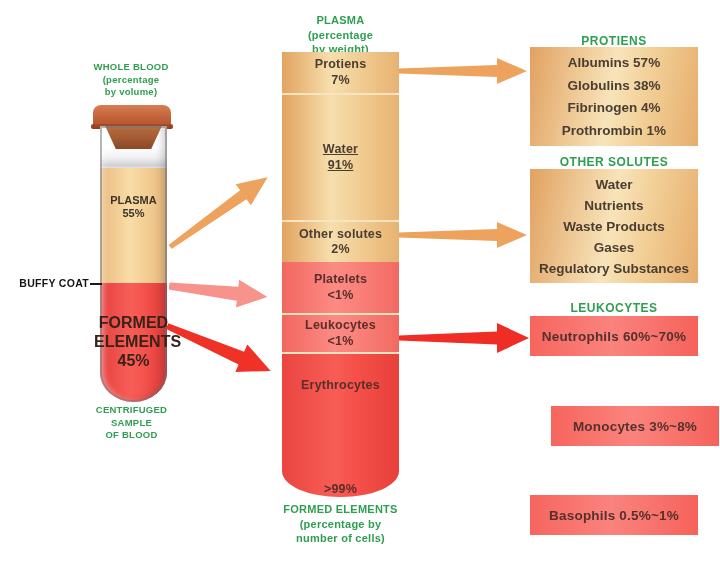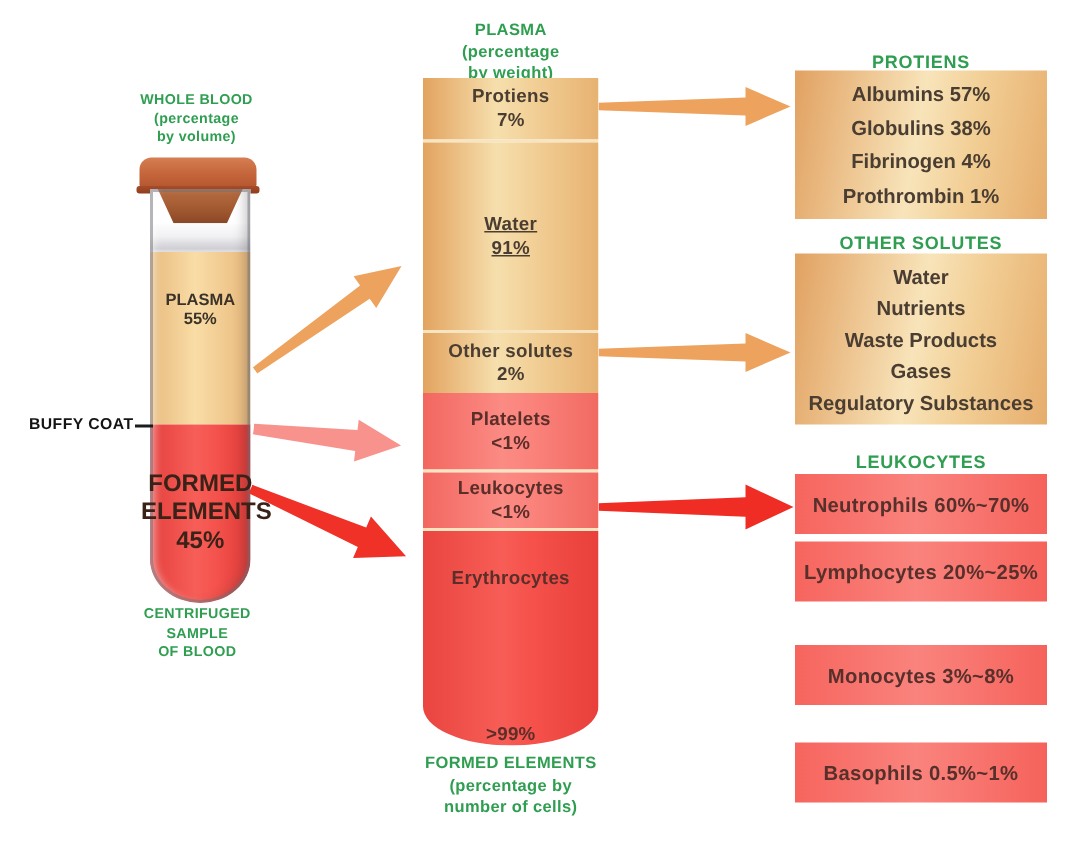--- a/index.html
+++ b/index.html
@@ -150,22 +150,21 @@
   <div class="panel" style="top:169px;height:114px;padding-top:5px;box-sizing:border-box;">
     <div class="line" style="line-height:21px;">Water</div>
     <div class="line" style="line-height:21px;">Nutrients</div>
     <div class="line" style="line-height:21px;">Waste Products</div>
     <div class="line" style="line-height:21px;">Gases</div>
     <div class="line" style="line-height:21px;">Regulatory Substances</div>
   </div>
 
   <div class="ptitle" style="top:301px;">LEUKOCYTES</div>
   <div class="rbox" style="top:316px;">Neutrophils 60%~70%</div>
-  <div class="rbox" style="top:361px;">Lymphocytes 20%~25%</div>
-  <div class="rbox" style="top:430px;">Monocytes 3%~8%</div>
+  <div class="rbox" style="top:406px;margin-left:21px;">Monocytes 3%~8%</div>
   <div class="rbox" style="top:495px;">Basophils 0.5%~1%</div>
 
   <svg class="arr" style="left:170px;top:229px;transform:rotate(-35.5deg);transform-origin:0 18px;" width="121" height="36">
     <polygon points="0,15.5 90,12.5 90,5 120,18 90,31 90,23.5 0,20.5" fill="#eda25d"></polygon>
   </svg>
   <svg class="arr" style="left:169px;top:268px;transform:rotate(6.4deg);transform-origin:0 18px;" width="100" height="36">
     <polygon points="0,14.5 69,11 69,4 99,18 69,32 69,25 0,21.5" fill="#f7928d"></polygon>
   </svg>
   <svg class="arr" style="left:167px;top:308px;transform:rotate(23.4deg);transform-origin:0 18px;" width="114" height="36">
     <polygon points="0,15 81,11 81,3 113,18 81,33 81,25 0,21" fill="#ef3128"></polygon>

